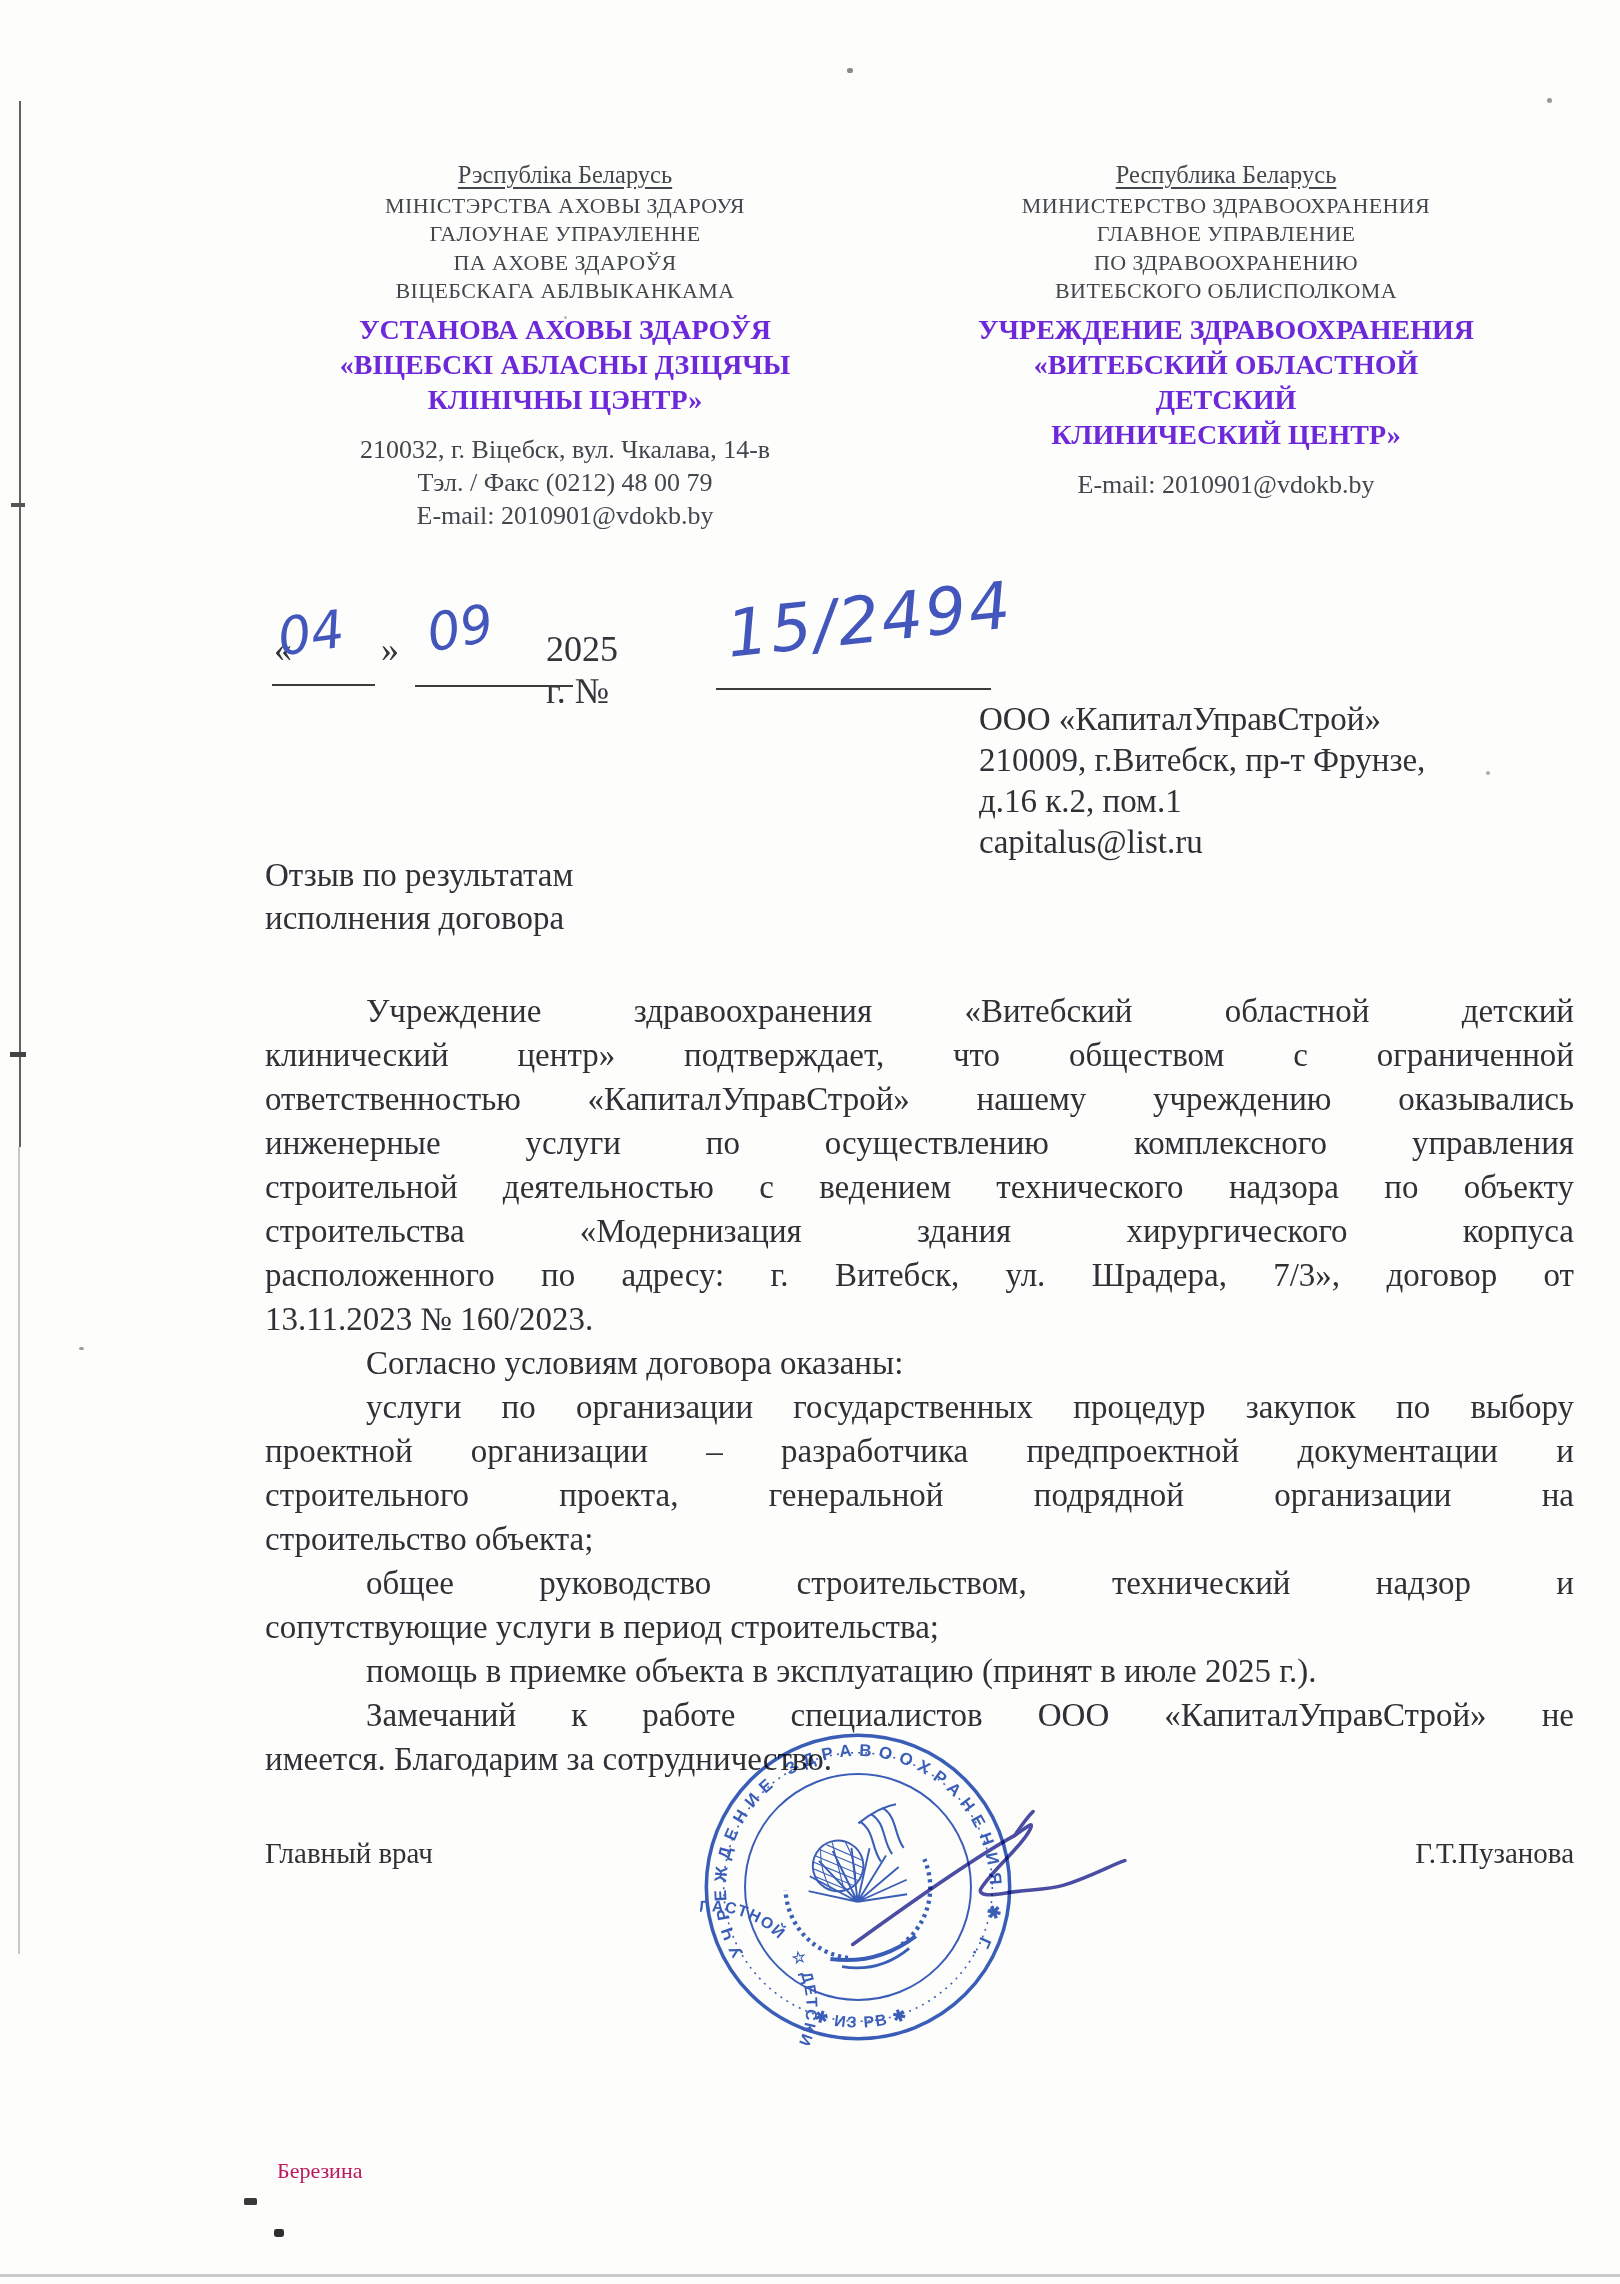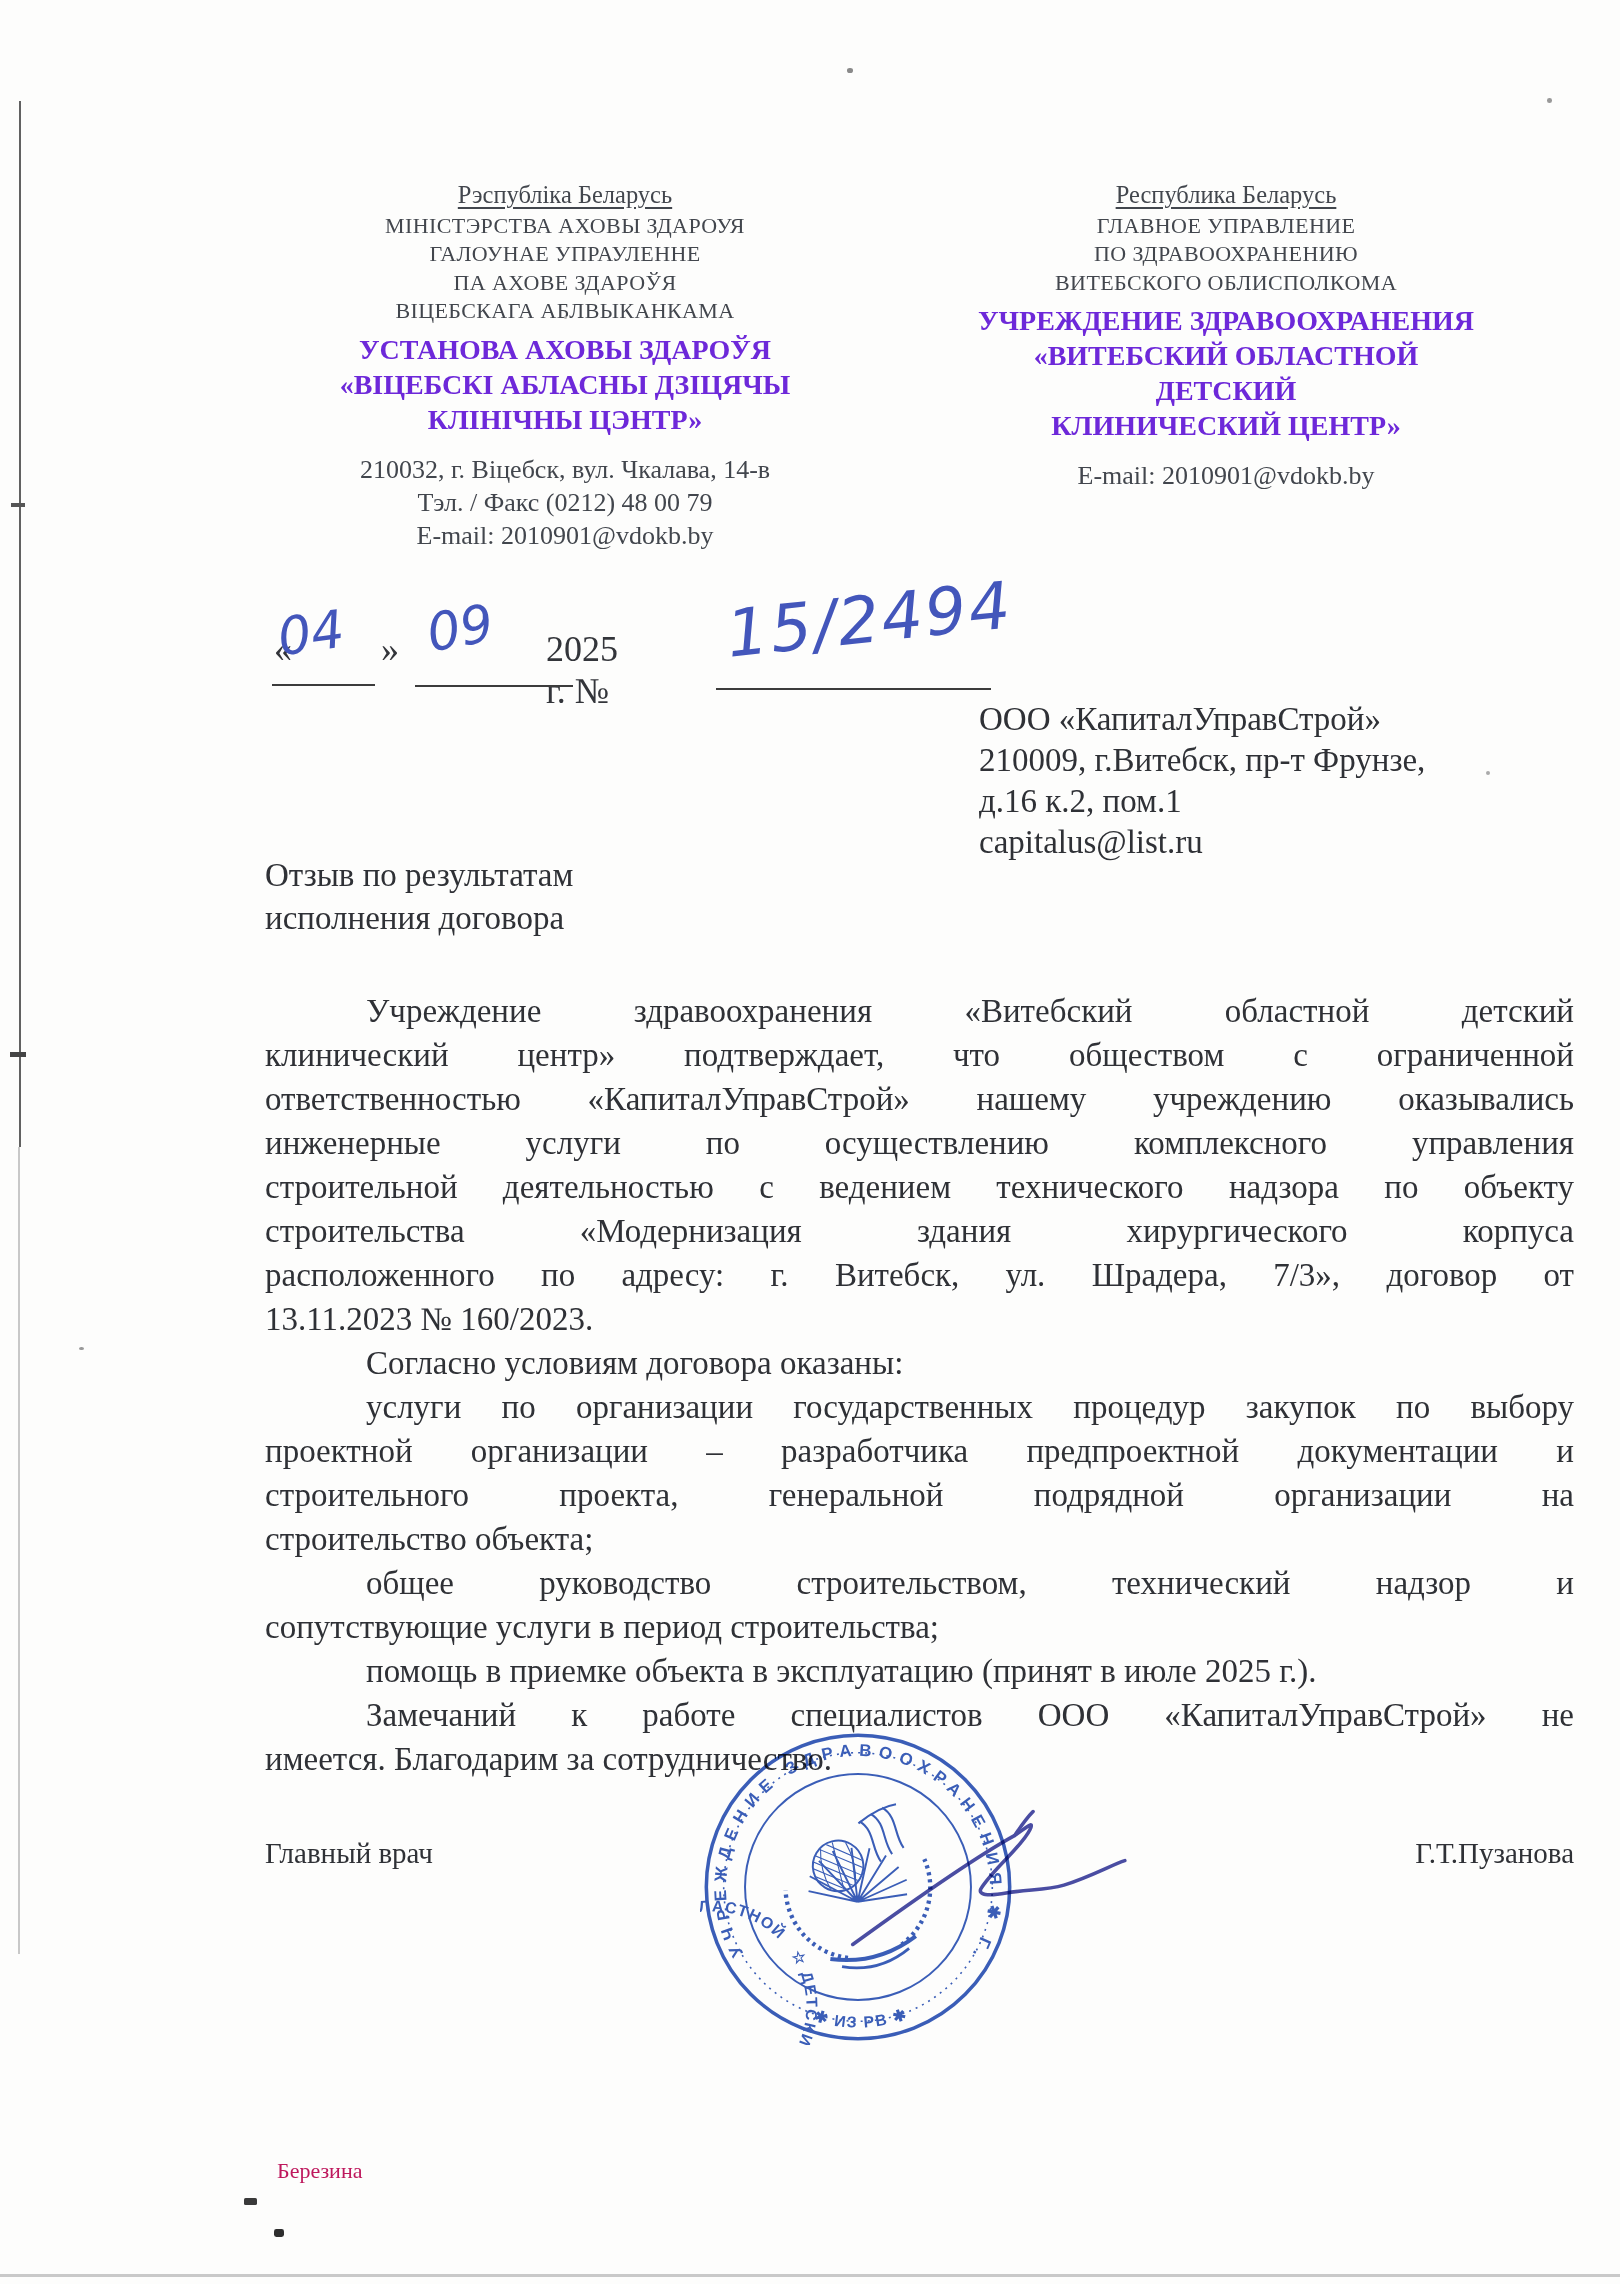--- a/index.html
+++ b/index.html
@@ -1,19 +1,19 @@
 <!DOCTYPE html>
 <html style="font-size:12.7px"><head>
 <meta charset="utf-8">
 <style>
   html,body{margin:0;padding:0;background:#e8e8e8;}
   .page{position:relative;width:1620px;height:2284px;background:#fdfdfc;overflow:hidden;
         font-family:"Liberation Serif",serif;color:#2f3136;}
   
-  .lh-col{position:absolute;top:160px;text-align:center;color:#42464d;margin-top:20px;}
+  .lh-col{position:absolute;top:160px;text-align:center;color:#42464d;}
   .lh-col.left{left:316px;width:498px;}
   .lh-col.right{left:961px;width:530px;}
   .lh-title{font-size:24.5px;line-height:30px;text-decoration:underline;text-underline-offset:4px;margin-bottom:1.6px;}
   .lh-sub div{font-size:22px;line-height:28.5px;letter-spacing:0.4px;}
   .lh-org{margin-top:6.3px;}
   .lh-org div{font-size:28px;line-height:35px;font-weight:bold;color:#6d28d9;}
   .lh-addr{margin-top:16px;}
   .lh-addr div{font-size:26px;line-height:33px;}
   
   .dl{position:absolute;top:0;left:0;font-size:36px;color:#33353a;}
@@ -64,20 +64,21 @@
     <div class="lh-addr">
         <div class="">210032, г. Віцебск, вул. Чкалава, 14-в</div>
         <div class="">Тэл. / Факс (0212) 48 00 79</div>
         <div class="">E-mail: 2010901@vdokb.by</div>
       </div>
   </div>
 
   <div class="lh-col right">
     <div class="lh-title">Республика Беларусь</div>
     <div class="lh-sub">
+        <div class="">МИНИСТЕРСТВО ЗДРАВООХРАНЕНИЯ</div>
         <div class="">ГЛАВНОЕ УПРАВЛЕНИЕ</div>
         <div class="">ПО ЗДРАВООХРАНЕНИЮ</div>
         <div class="">ВИТЕБСКОГО  ОБЛИСПОЛКОМА</div>
       </div>
     <div class="lh-org">
         <div class="">УЧРЕЖДЕНИЕ ЗДРАВООХРАНЕНИЯ</div>
         <div class="">«ВИТЕБСКИЙ ОБЛАСТНОЙ ДЕТСКИЙ</div>
         <div class="">КЛИНИЧЕСКИЙ ЦЕНТР»</div>
       </div>
     <div class="lh-addr">

